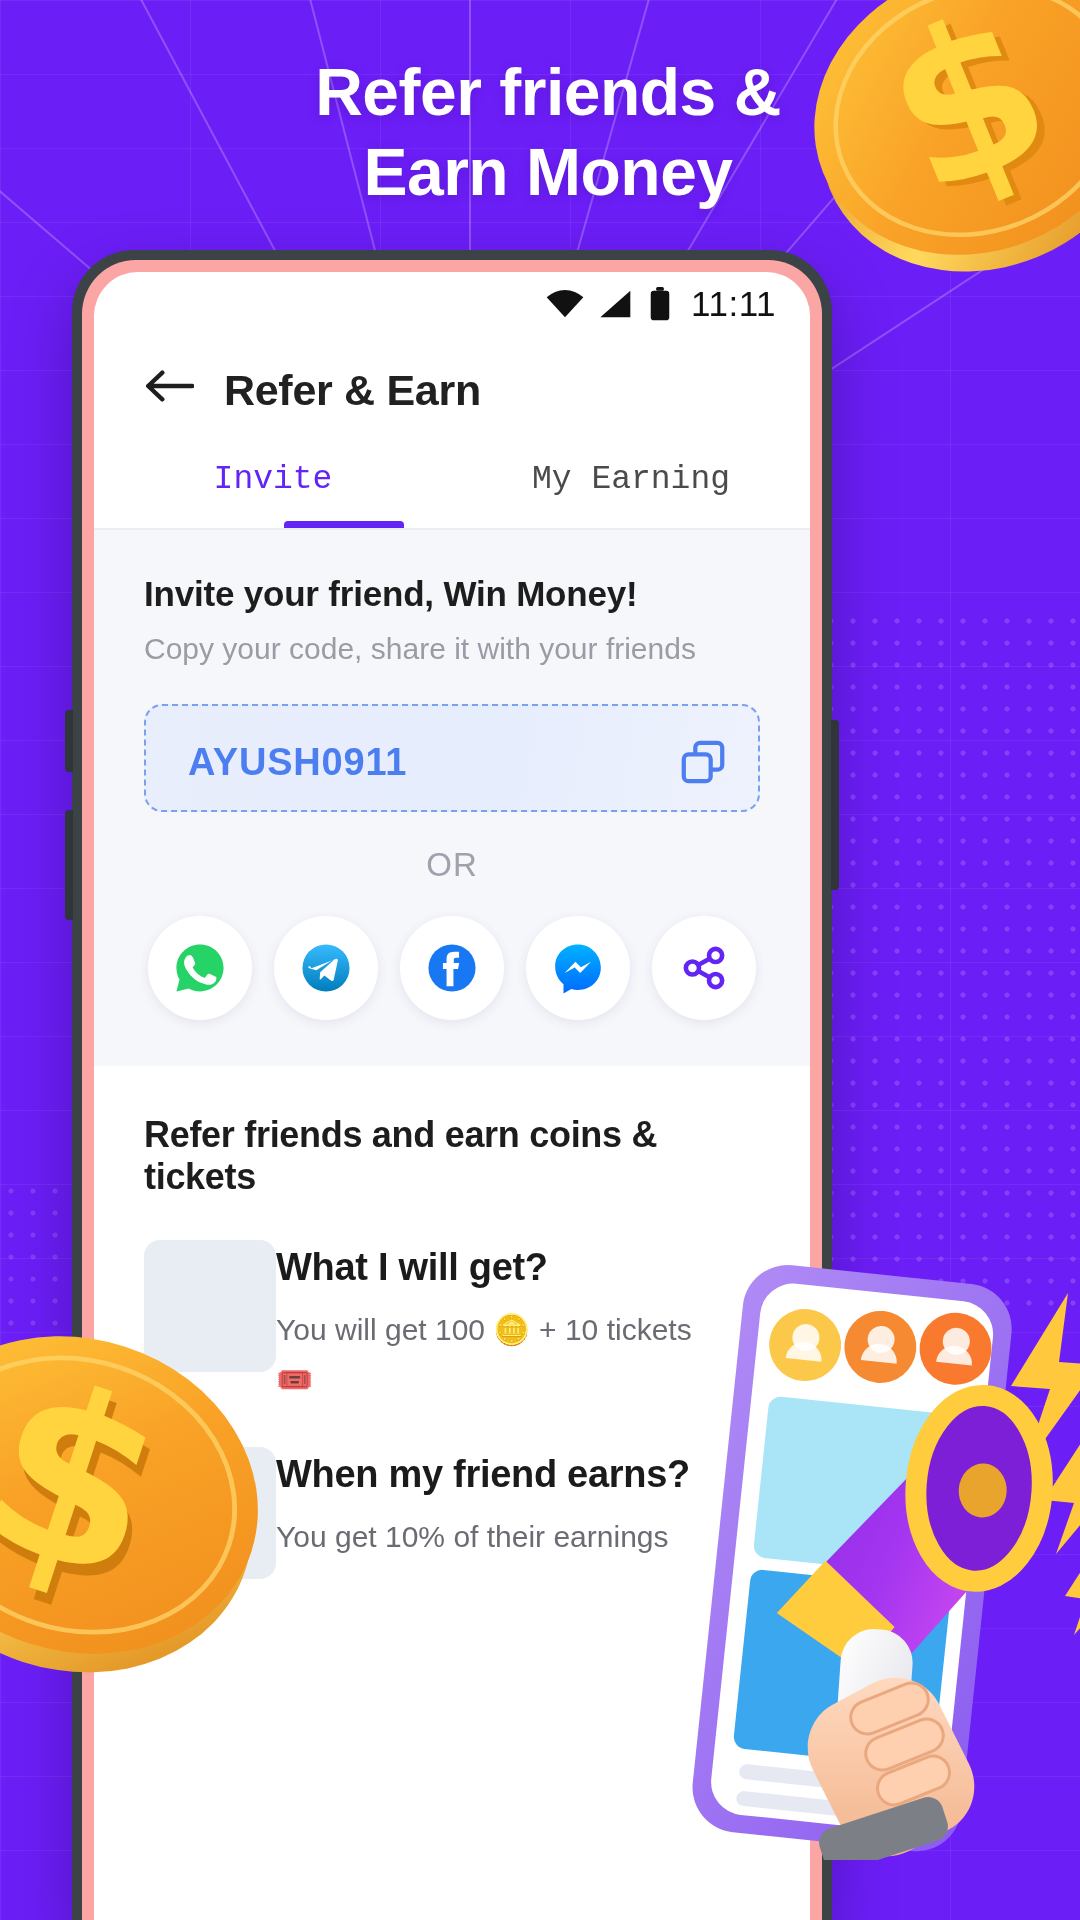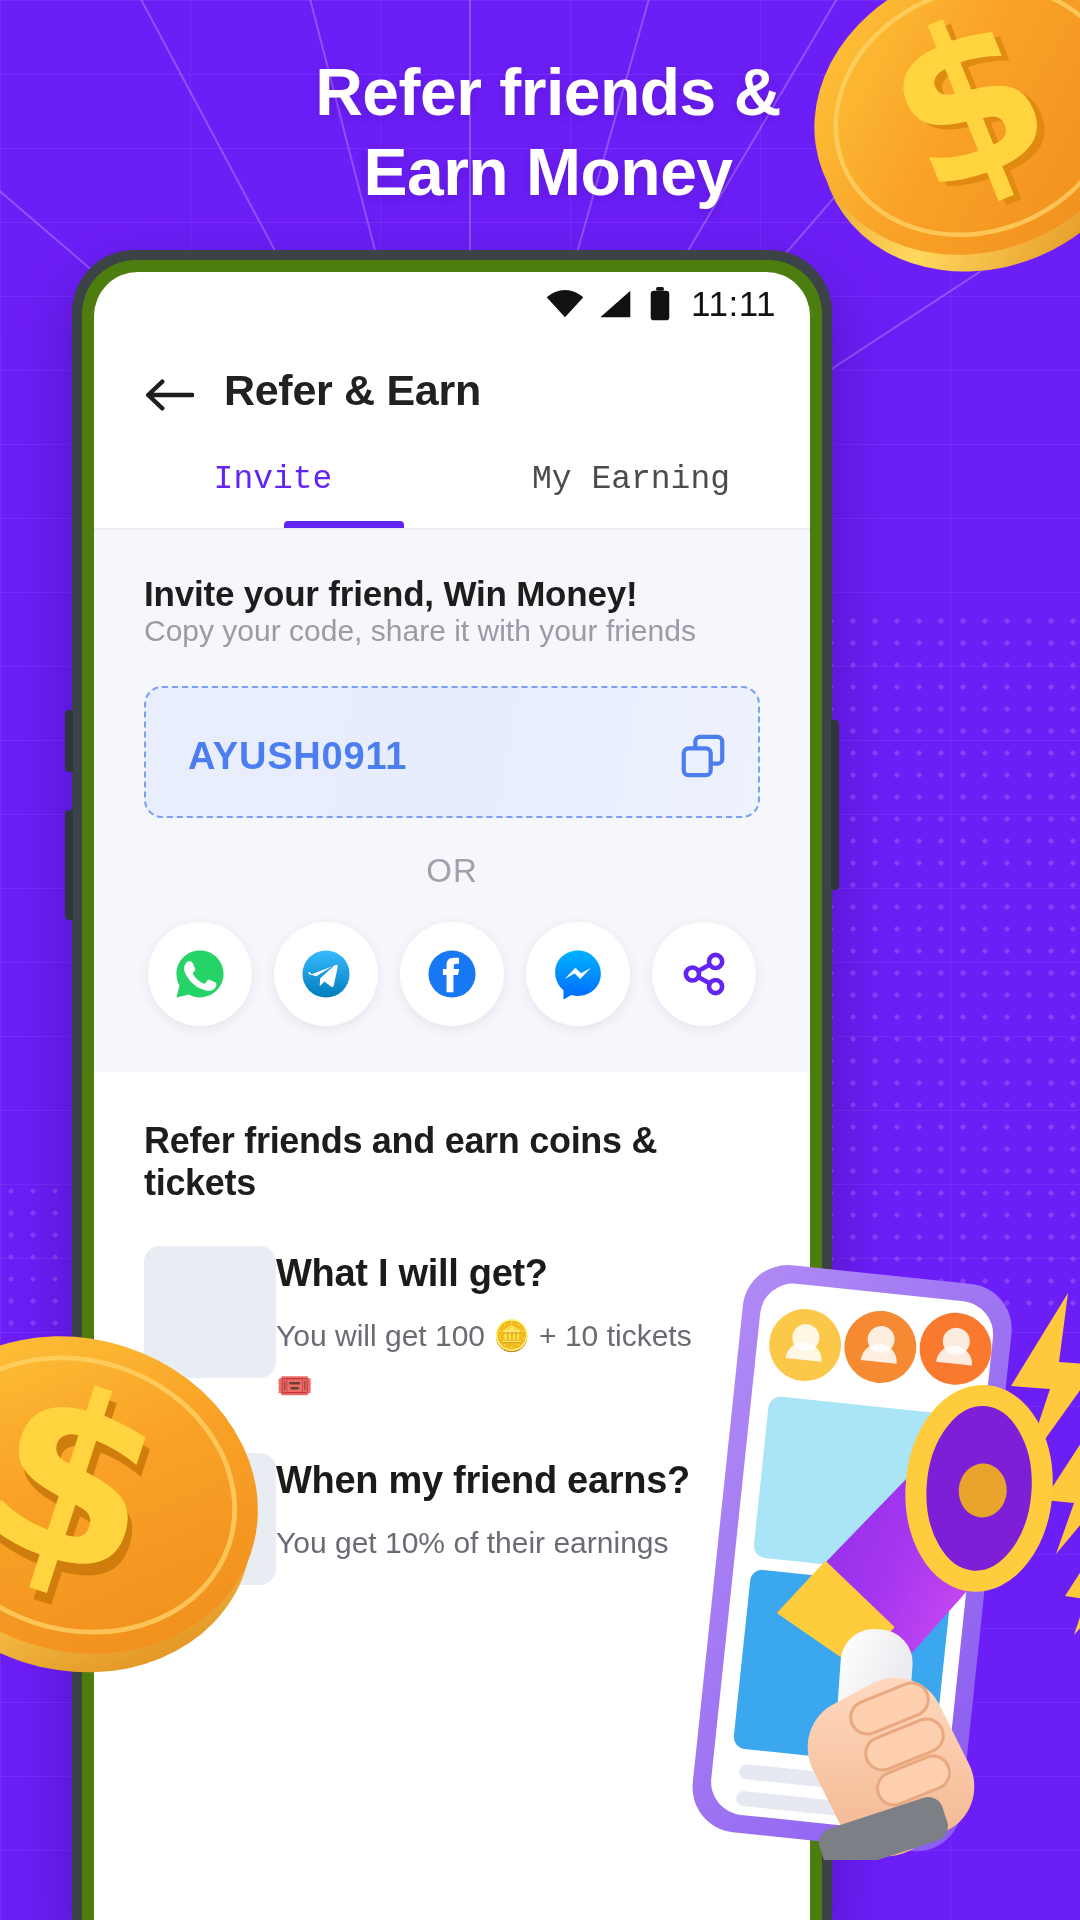--- a/index.html
+++ b/index.html
@@ -52,21 +52,21 @@
     width:760px; height:1670px;
     border-radius:62px 62px 0 0;
     background:#3c4347;
     padding:10px 10px 0 10px;
     z-index:12;
     box-shadow:0 26px 60px rgba(30,0,90,.35);
   }
   #phone-inner{
     width:100%; height:100%;
     border-radius:54px 54px 0 0;
-    background:#4d7c0f;
+    background:#fca5a5;
     padding:12px 12px 0 12px;
   }
   #screen{
     width:100%; height:100%;
     border-radius:44px 44px 0 0;
     background:#ffffff;
     overflow:hidden;
     position:relative;
   }
   .side-btn{ position:absolute; left:-7px; background:#2f3539; width:8px; border-radius:4px 0 0 4px; }
@@ -76,46 +76,46 @@
 
   
   #statusbar{
     height:64px; display:flex; align-items:center; justify-content:flex-end;
     padding:0 34px 0 0; gap:13px;
   }
   #statusbar .time{ font-size:35px; color:#111; font-weight:400; letter-spacing:.5px; margin-left:7px; }
 
   
   #apptop{ background:#fff; padding:0 0 0 0; }
-  #appbar{ display:flex; align-items:flex-end; gap:30px; padding:30px 0 26px 50px; }
+  #appbar{ display:flex; align-items:flex-start; gap:30px; padding:30px 0 26px 50px; }
   #appbar .title{ font-size:43px; font-weight:700; color:#212121; letter-spacing:-.3px; }
 
   #tabs{ display:flex; position:relative; }
   .tab{
     flex:1; text-align:center; font-size:33px; padding:20px 0 30px 0;
     color:#4b4b4b; font-weight:400;font-family:Liberation Mono, monospace;
   }
   .tab.active{ color:#6225f4; }
   .tab-underline{
     position:absolute; bottom:0; left:0; width:120px; height:7px;
     background:#6225f4; border-radius:4px 4px 0 0;
   }
   .tabs-divider{ height:2px; background:#ececf1; }
 
   
   #invite-card{
     background:#f6f7fb;
     padding:44px 50px 46px 50px;
   }
   #invite-card h2{ font-size:35px; font-weight:700; color:#1d1d1d; letter-spacing:-.2px; }
-  #invite-card .sub{ font-size:30px; color:#9b9ba6; font-weight:400; }
+  #invite-card .sub{ font-size:30px; color:#9b9ba6; margin-top:18px; font-weight:400; }
 
   #code-box{
     margin-top:38px;
-    height:132px; border-radius:18px;
+    height:108px; border-radius:18px;
     border:2px dashed #7ba0ef;
     background:linear-gradient(100deg,#e9eefc 0%,#e6edfd 55%,#eef2fd 100%);
     display:flex; align-items:center; justify-content:space-between;
     padding:8px 30px 0 42px;
   }
   #code-box .code{
     font-size:38px; font-weight:700; color:#4d7ef0; letter-spacing:.8px;
   }
   .or-text{ text-align:center; font-size:33px; color:#a1a1ad; margin-top:34px; letter-spacing:1px; }
 

